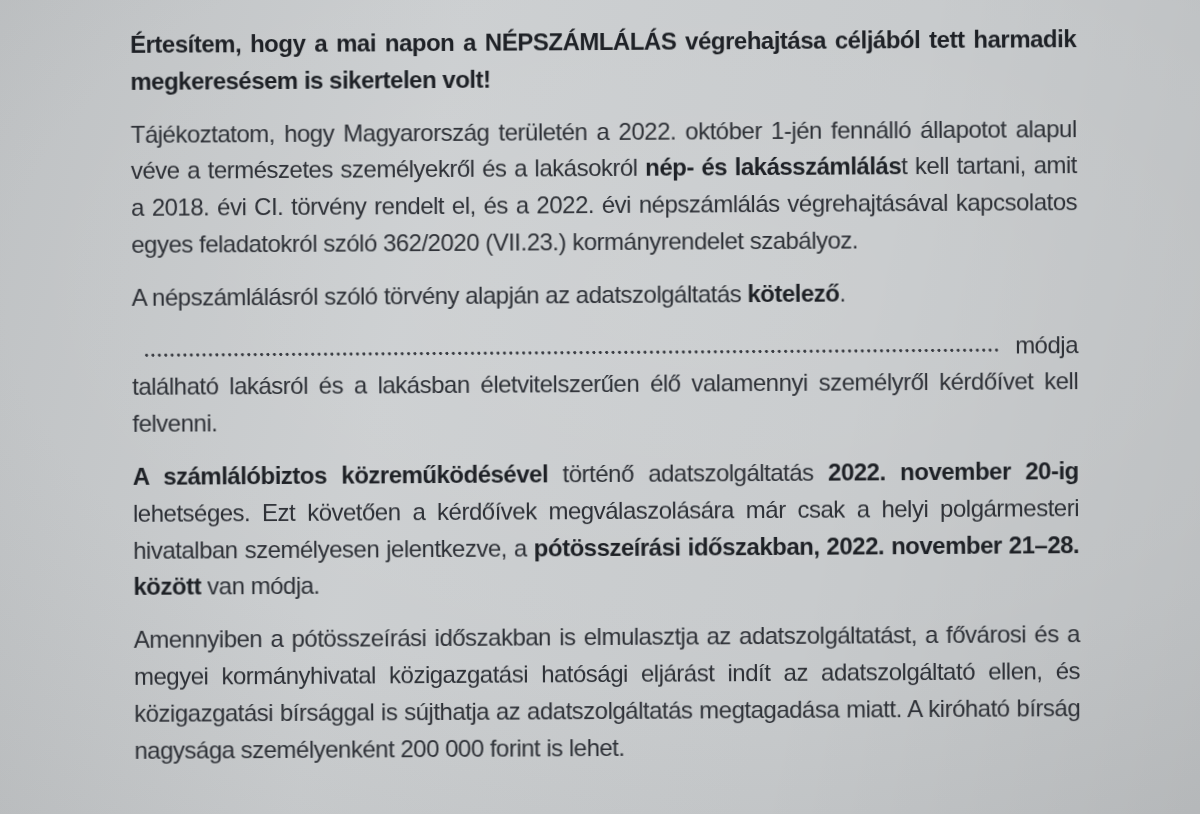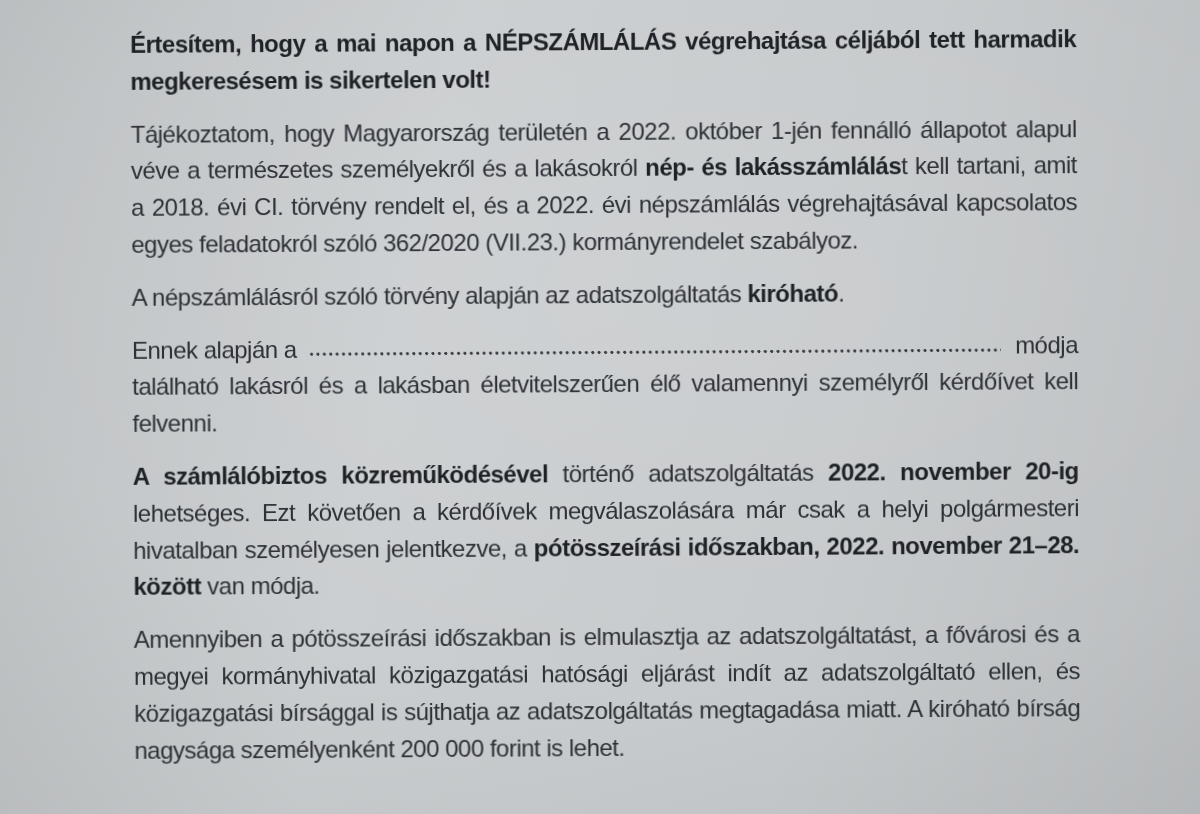--- a/index.html
+++ b/index.html
@@ -61,21 +61,20 @@
     background-repeat: repeat-x;
     background-position: 0 bottom;
   }
 </style>
 </head>
 <body>
 
 <main class="sheet">
     <p class="par heading"><span class="seg-bold">Értesítem, hogy a mai napon a NÉPSZÁMLÁLÁS végrehajtása céljából tett harmadik megkeresésem is sikertelen volt!</span></p>
     <p class="par"><span class="seg-regular">Tájékoztatom, hogy Magyarország területén a 2022. október 1-jén fennálló állapotot alapul véve a természetes személyekről és a lakásokról </span><span class="seg-bold">nép- és lakásszámlálás</span><span class="seg-regular">t kell tartani, amit a 2018. évi CI. törvény rendelt el, és a 2022. évi népszámlálás végrehajtásával kapcsolatos egyes feladatokról szóló 362/2020 (VII.23.) kormányrendelet szabályoz.</span></p>
-    <p class="par"><span class="seg-regular">A népszámlálásról szóló törvény alapján az adatszolgáltatás </span><span class="seg-bold">kiróható</span><span class="seg-regular">.</span></p>
+    <p class="par"><span class="seg-regular">A népszámlálásról szóló törvény alapján az adatszolgáltatás </span><span class="seg-bold">kötelező</span><span class="seg-regular">.</span></p>
     <p class="par"><span class="addr-line">
-        <span>Ennek alapján a</span>
         <span class="leader"></span>
         <span>módja</span>
       </span><span class="seg-regular">található lakásról és a lakásban életvitelszerűen élő valamennyi személyről kérdőívet kell felvenni.</span></p>
     <p class="par"><span class="seg-bold">A számlálóbiztos közreműködésével</span><span class="seg-regular"> történő adatszolgáltatás </span><span class="seg-bold">2022. november 20-ig</span><span class="seg-regular"> lehetséges. Ezt követően a kérdőívek megválaszolására már csak a helyi polgármesteri hivatalban személyesen jelentkezve, a </span><span class="seg-bold">pótösszeírási időszakban, 2022. november 21–28. között</span><span class="seg-regular"> van módja.</span></p>
     <p class="par"><span class="seg-regular">Amennyiben a pótösszeírási időszakban is elmulasztja az adatszolgáltatást, a fővárosi és a megyei kormányhivatal közigazgatási hatósági eljárást indít az adatszolgáltató ellen, és közigazgatási bírsággal is sújthatja az adatszolgáltatás megtagadása miatt. A kiróható bírság nagysága személyenként 200 000 forint is lehet.</span></p>
   </main>
 
 </body></html>

